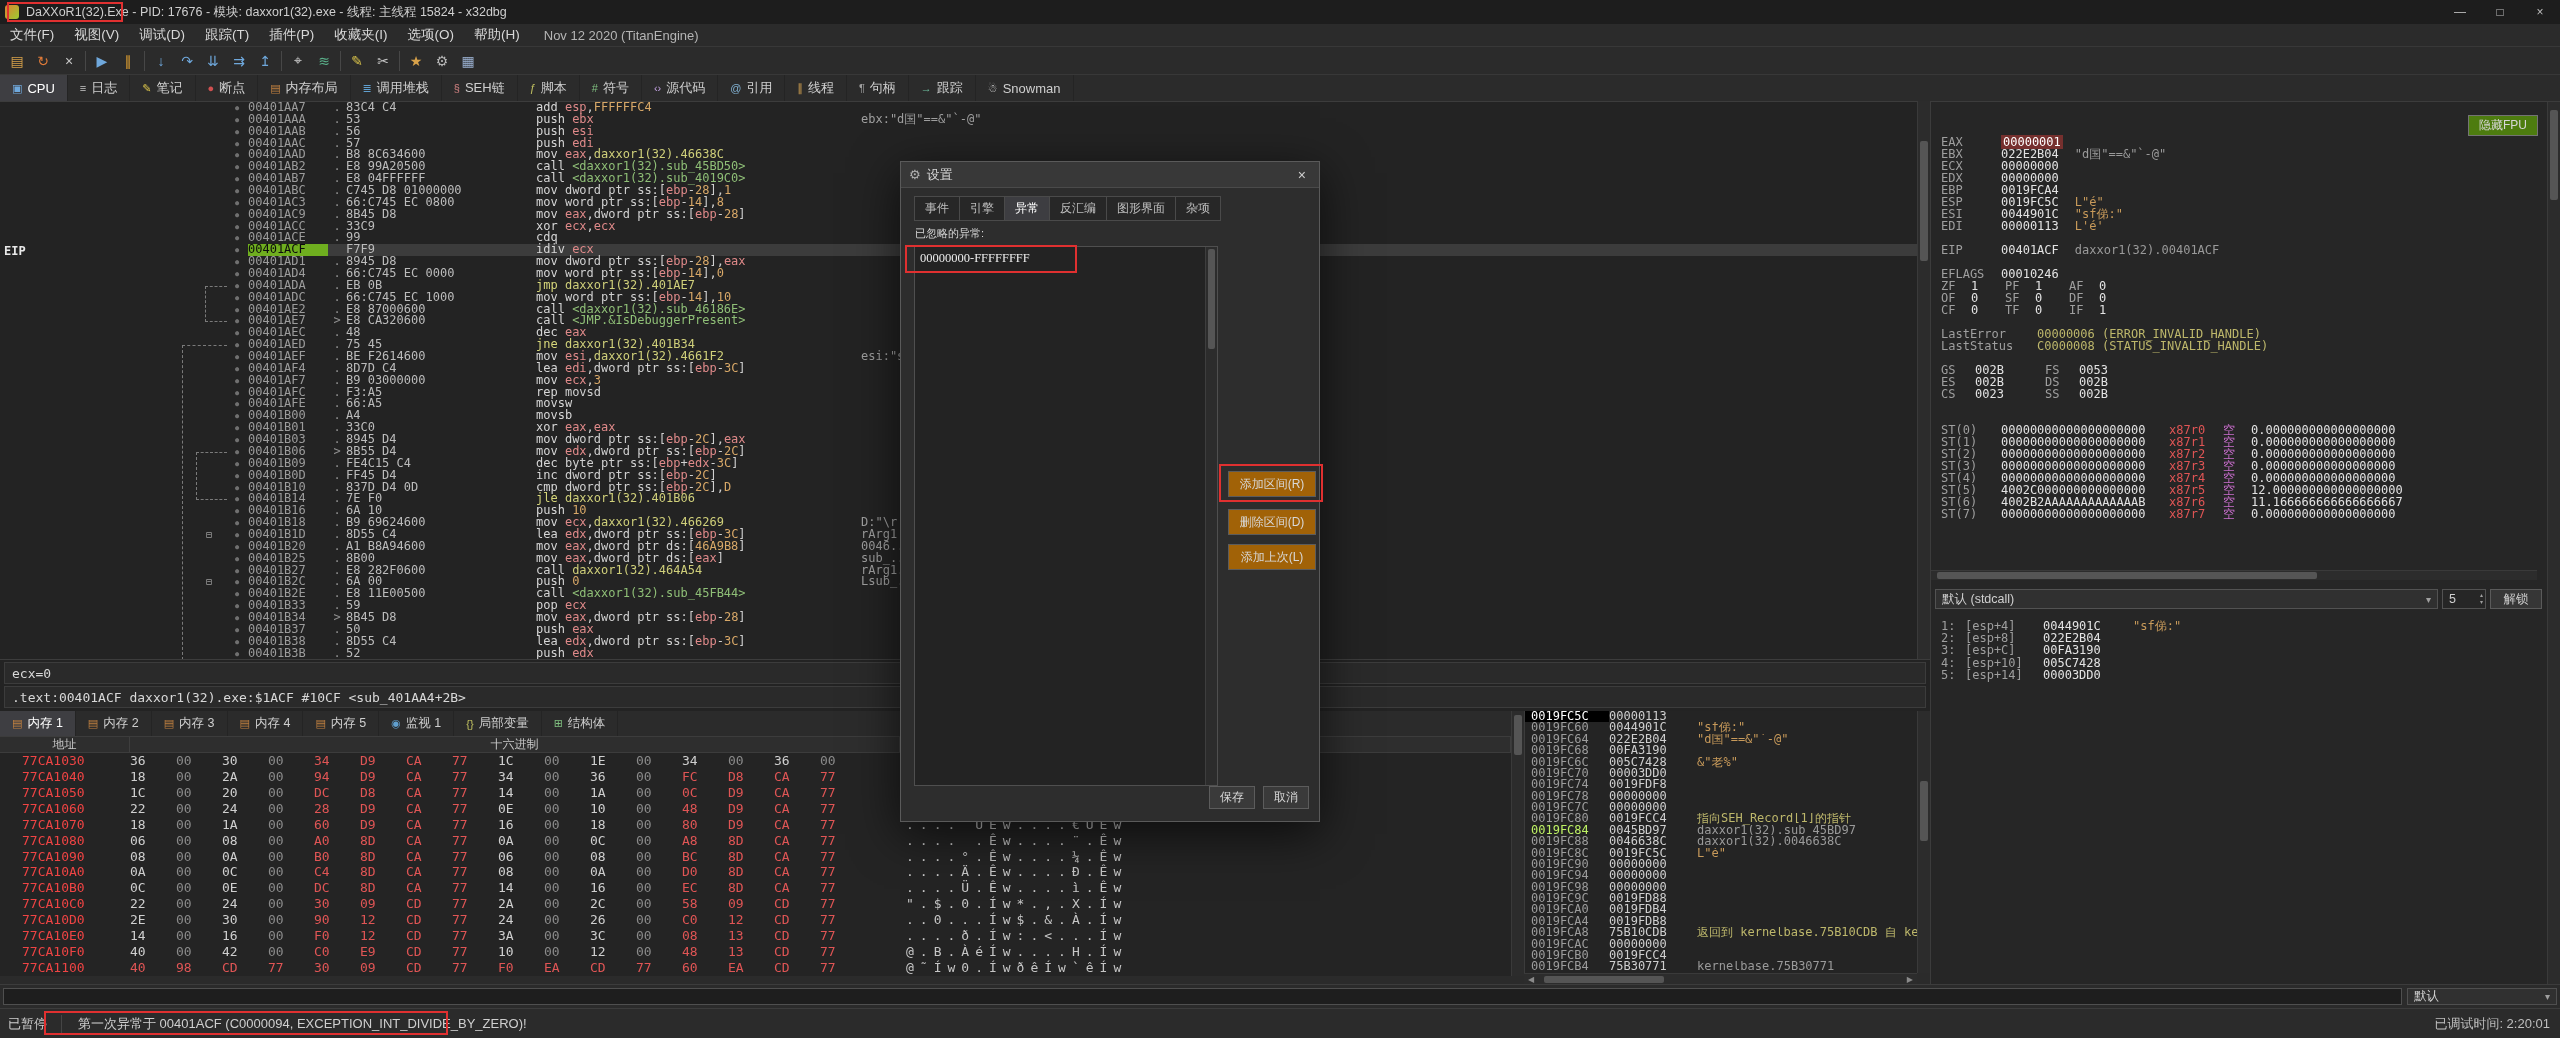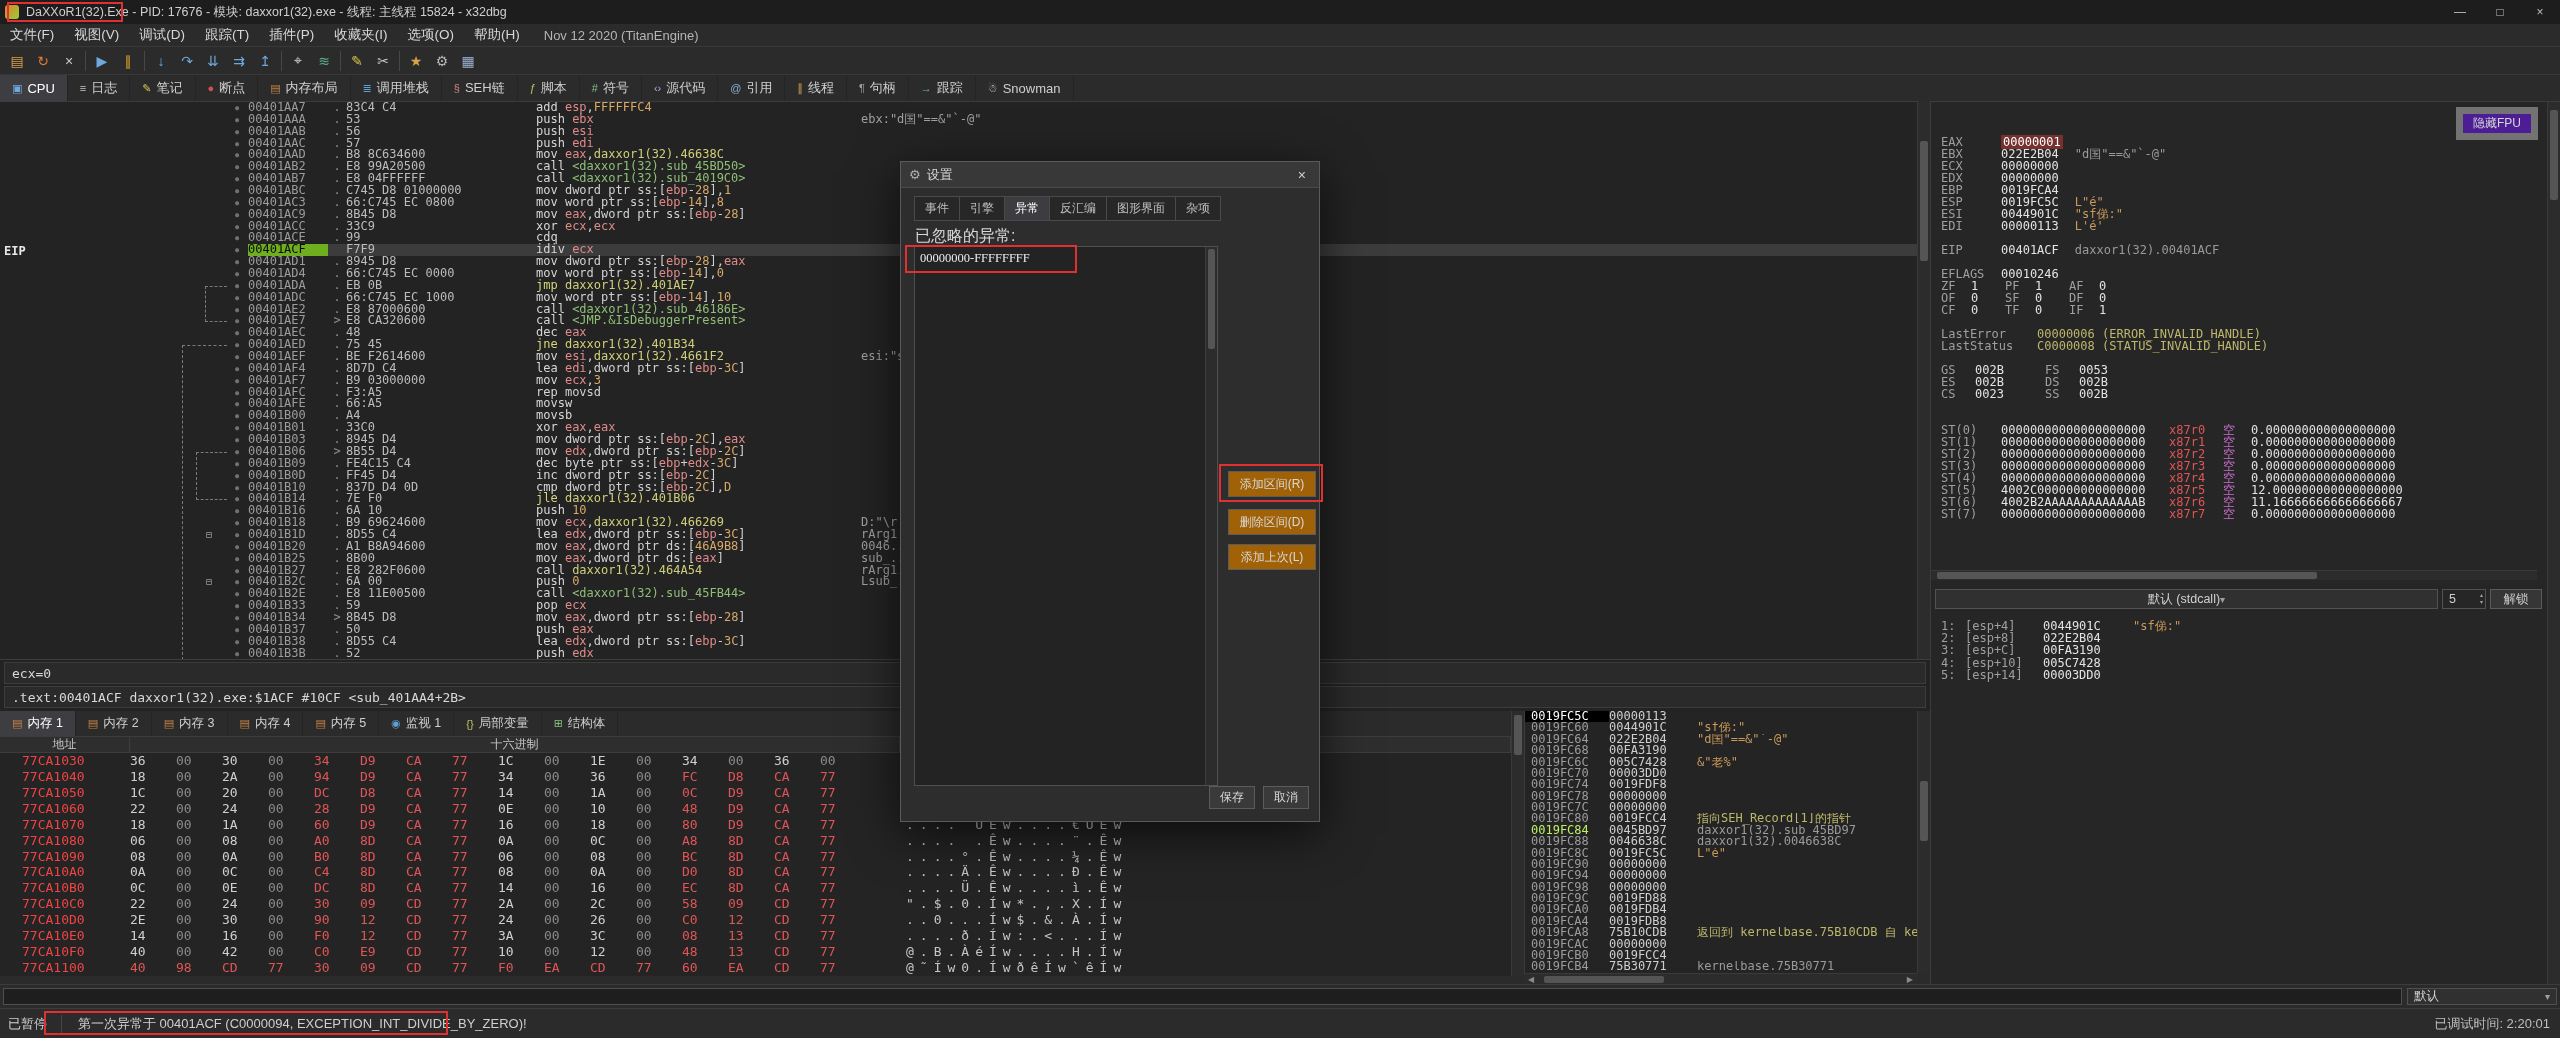--- a/index.html
+++ b/index.html
@@ -87,21 +87,21 @@
   #stack-vscroll{left:1917px;top:711px;width:13px;height:262px}
   .hscroll{position:absolute;background:#2c2c2c;display:flex;align-items:center;border-top:1px solid #3a3a3a}
   .hthumb{height:7px;background:#555;margin-left:6px;width:120px;border-radius:2px}
   .harrow{color:#8a8a8a;font-size:8px;padding:0 4px}
   .harrow.right{margin-left:auto}
   #stack-hscroll{left:1524px;top:973px;width:393px;height:11px}
 
   
   #regs{position:absolute;left:1930px;top:101px;width:630px;height:883px;background:#262626;
     border-left:1px solid #3c3c3c;border-top:1px solid #3c3c3c;font-size:12px}
-  #hidefpu{position:absolute;right:22px;top:5px;background:#4c1d95;border:7px solid #737373;
+  #hidefpu{position:absolute;right:22px;top:13px;background:#4d7c0f;border:1px solid #737373;
     font-size:12px;padding:1px 10px;color:#d8d8d8;font-family:"Liberation Sans",sans-serif}
   #reglines{position:absolute;left:10px;top:34px;right:16px}
   .rline{height:12px;line-height:12px;white-space:pre;overflow:visible}
   .rgap{height:12px}
   .rn{display:inline-block;width:60px;color:#9f9f9f}
   .rnw{display:inline-block;width:96px;color:#9f9f9f}
   .rv{color:#e3e3e3}
   .rv.chg{background:#76302e;color:#fff;padding:0 2px}
   .rc{margin-left:16px}
   .fn{display:inline-block;width:30px;color:#9f9f9f}.fv{display:inline-block;width:34px;color:#e3e3e3}
@@ -109,21 +109,21 @@
   .stn{display:inline-block;width:60px;color:#9f9f9f}
   .sthex{display:inline-block;width:168px;color:#e3e3e3}
   .sttag{display:inline-block;width:54px;color:#e05555}
   .stempty{display:inline-block;width:28px;color:#cc6fd0}
   .stdec{color:#e3e3e3}
   #reg-hscroll{left:0;top:468px;width:606px;height:10px}
   #reg-vscroll{right:0;top:0;width:13px;height:100%;left:auto}
   #conv-row{position:absolute;left:4px;top:486px;right:18px;height:22px;display:flex;gap:4px;align-items:center;
     font-family:"Liberation Sans",sans-serif}
   #conv-combo{flex:1;height:20px;background:#303030;border:1px solid #525252;display:flex;align-items:center;
-    justify-content:center;padding:0 6px;font-size:12.5px}
+    justify-content:space-between;padding:0 6px;font-size:12.5px}
   #depth-spin{width:44px;height:20px;background:#262626;border:1px solid #525252;display:flex;align-items:center;
     justify-content:space-between;padding-left:6px;font-size:12.5px}
   .spin{display:flex;flex-direction:column;font-size:6px;color:#9f9f9f;line-height:7px;padding-right:2px}
   .spin i{font-style:normal}
   #unlock-btn{width:52px;height:20px;background:#363636;border:1px solid #5a5a5a;text-align:center;
     line-height:18px;font-size:12.5px}
   #args{position:absolute;left:10px;top:518px}
   .aline{height:12.2px;line-height:12.2px;font-size:12px;white-space:pre}
   .ai{display:inline-block;width:24px;color:#9f9f9f}
   .ae{display:inline-block;width:78px;color:#9f9f9f}
@@ -145,21 +145,21 @@
   #dialog{position:absolute;left:900px;top:161px;width:420px;height:661px;background:#2d2d2d;
     border:1px solid #5a5a5a;box-shadow:0 12px 45px rgba(0,0,0,.65);z-index:30;font-size:13px;color:#d8d8d8}
   .dlg-title{height:26px;background:#383838;border-bottom:1px solid #4a4a4a;display:flex;align-items:center;
     gap:6px;padding:0 8px}
   .dlg-icon{color:#b0b0b0}
   .dlg-close{margin-left:auto;color:#cfcfcf;font-size:14px;padding:0 5px}
   #dlg-tabs{position:absolute;left:13px;top:34px;display:flex}
   .dlg-tab{padding:3px 10px;font-size:12px;background:#272727;border:1px solid #4a4a4a;border-left:none;color:#bdbdbd}
   .dlg-tab:first-child{border-left:1px solid #4a4a4a}
   .dlg-tab.active{background:#3d3d41;color:#fff}
-  .dlg-label{position:absolute;left:14px;top:64px;font-size:16px}
+  .dlg-label{position:absolute;left:14px;top:64px;font-size:11px}
   #dlg-list{position:absolute;left:13px;top:84px;width:304px;height:540px;background:#232323;border:1px solid #4f4f4f}
   .dlg-item{height:22px;line-height:22px;padding-left:5px;font-family:Liberation Serif, serif;
     font-size:12.5px;color:#ececec}
   .dlg-scroll{right:0;top:0;width:12px;height:100%;background:#2c2c2c;border-left:1px solid #3e3e3e}
   .dlg-btn{position:absolute;left:327px;width:88px;height:26px;line-height:24px;text-align:center;
     background:#a16207;border:1px solid #5c5c5c;font-size:12px;color:#d8d8d8}
   .dlg-foot{position:absolute;right:10px;bottom:12px;display:flex;gap:8px}
   .dlg-btn2{width:46px;height:23px;line-height:21px;text-align:center;background:#3a3a3a;border:1px solid #5c5c5c;font-size:12px}
 
   

